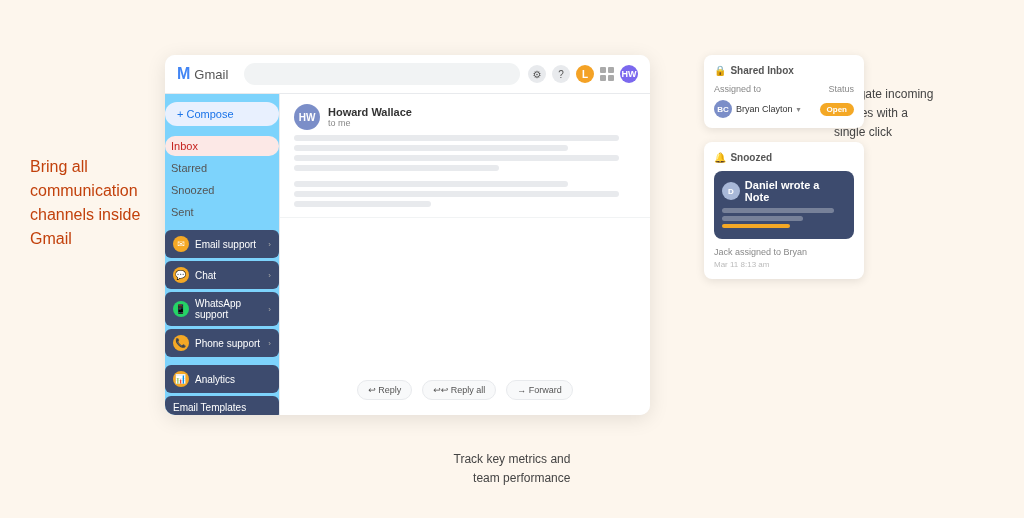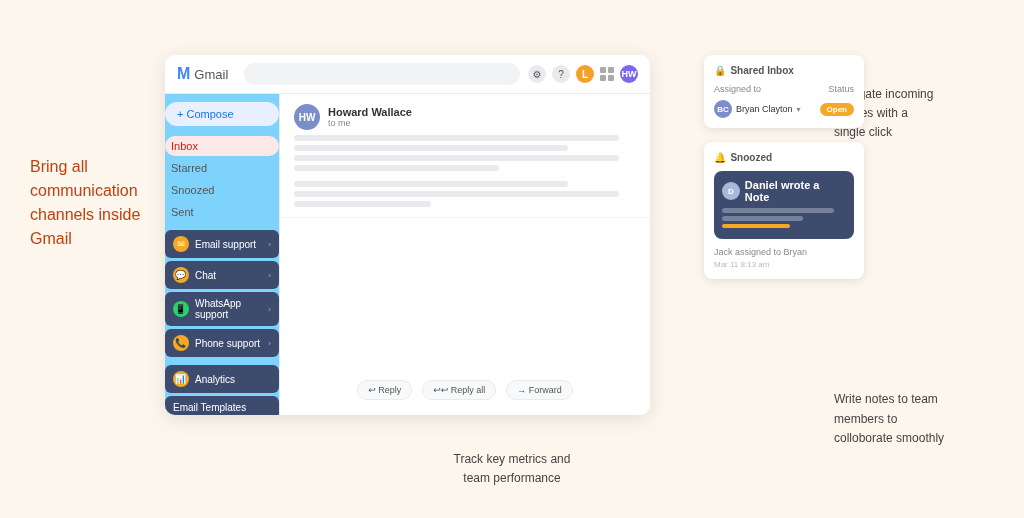--- a/index.html
+++ b/index.html
@@ -59,21 +59,21 @@
 
     
     .bottom-center-text {
       position: absolute;
       bottom: 30px;
       left: 50%;
       transform: translateX(-50%);
       font-size: 12px;
       color: #444;
       line-height: 1.6;
-      text-align: center;
+      text-align: right;
       white-space: nowrap;
     }
 
     
     .gmail-mockup {
       position: absolute;
       left: 165px;
       top: 55px;
       width: 485px;
       height: 360px;
@@ -505,25 +505,20 @@
     <span>communication</span><br>
     <span>channels inside Gmail</span>
   </div>
 
   <div class="right-top-text">
     <span>Delegate incoming</span><br>
     <span>queries with a</span><br>
     <span>single click</span>
   </div>
 
-  <div class="right-bottom-text">
-    <span>Write notes to team</span><br>
-    <span>members to</span><br>
-    <span>colloborate smoothly</span>
-  </div>
 
   <div class="bottom-center-text">
     <span>Track key metrics and</span><br>
     <span>team performance</span>
   </div>
 
   <div class="gmail-mockup">
 
     <div class="gmail-header">
       <div class="gmail-logo">

